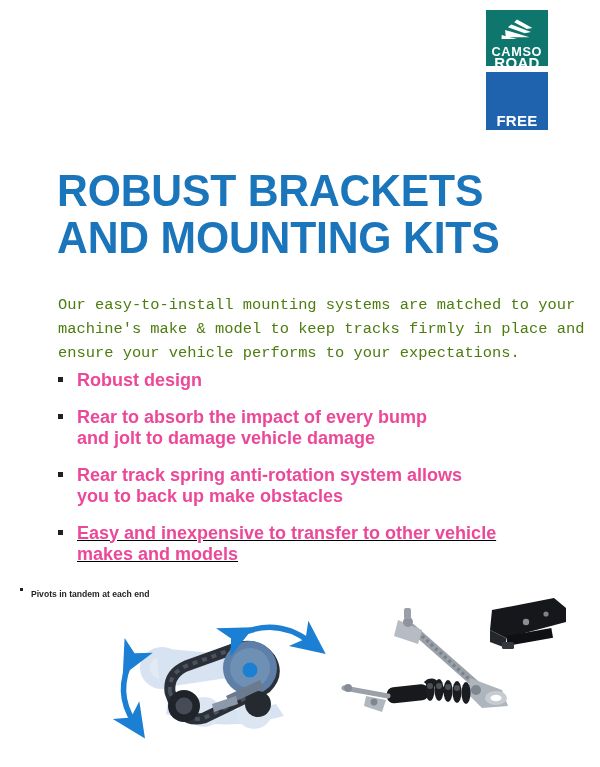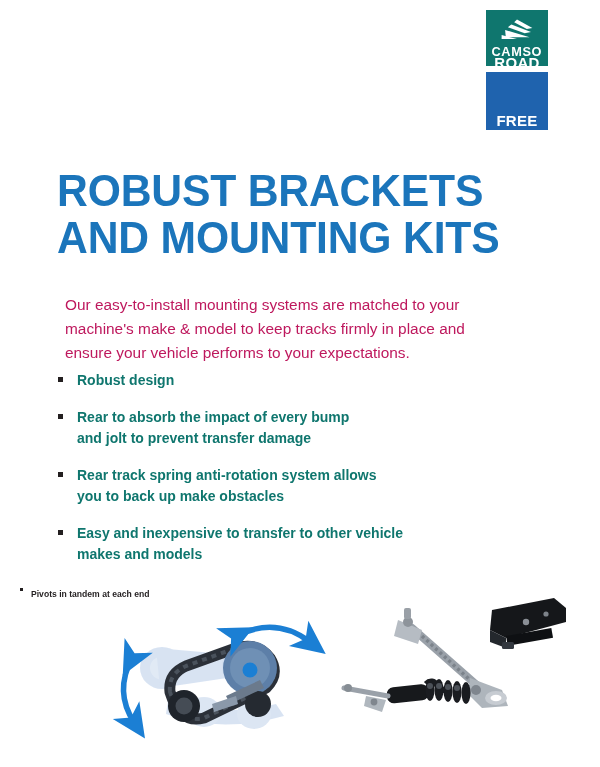--- a/index.html
+++ b/index.html
@@ -43,35 +43,35 @@
     font-size:44px;
     line-height:47px;
     letter-spacing:-0.2px;
     transform:scaleX(0.97);
     transform-origin:left top;
   }
   .headline .hl-line{display:block;white-space:nowrap;}
 
   
   .intro{
-    position:absolute;left:65px;top:293px;width:470px;
-    color:#be185d;font-size:15.4px;line-height:24px;
-    font-family:Liberation Sans, sans-serif;
+    position:absolute;left:58px;top:293px;width:470px;
+    color:#4d7c0f;font-size:15.4px;line-height:24px;
+    font-family:Liberation Mono, monospace;
   }
   .intro .p-line{display:block;white-space:nowrap;}
 
   
   .bullets{position:absolute;left:58px;top:370px;width:460px;}
   .bullet{position:relative;padding-left:19px;margin-bottom:15px;}
-  .bullet:last-child{margin-bottom:4px;}
+  .bullet:last-child{margin-bottom:4px;text-decoration:underline;}
   .bullet-marker{
     position:absolute;left:0;top:7px;width:5px;height:5px;background:#231f20;
   }
   .bullet-text{
-    color:#0f766e;font-weight:bold;font-size:14px;line-height:21.5px;
+    color:#ec4899;font-weight:bold;font-size:18px;line-height:21.5px;
     font-family:"Liberation Sans", sans-serif;
   }
   .bullet-text .b-line{display:block;white-space:nowrap;}
 
   
   .footnote{position:absolute;left:20px;top:583px;padding-left:11px;text-align:right;}
   .footnote-marker{position:absolute;left:0;top:5px;width:3px;height:3px;background:#231f20;}
   .footnote-text{
     color:#231f20;font-weight:bold;font-size:8.6px;line-height:11px;
     font-family:"Liberation Sans", sans-serif;white-space:nowrap;
@@ -124,21 +124,21 @@
       <span class="bullet-marker"></span>
       <div class="bullet-text">
         <span class="b-line">Robust design</span>
       </div>
     </div>
 
     <div class="bullet">
       <span class="bullet-marker"></span>
       <div class="bullet-text">
         <span class="b-line">Rear to absorb the impact of every bump</span>
-        <span class="b-line">and jolt to prevent transfer damage</span>
+        <span class="b-line">and jolt to damage vehicle damage</span>
       </div>
     </div>
 
     <div class="bullet">
       <span class="bullet-marker"></span>
       <div class="bullet-text">
         <span class="b-line">Rear track spring anti-rotation system allows</span>
         <span class="b-line">you to back up make obstacles</span>
       </div>
     </div>

